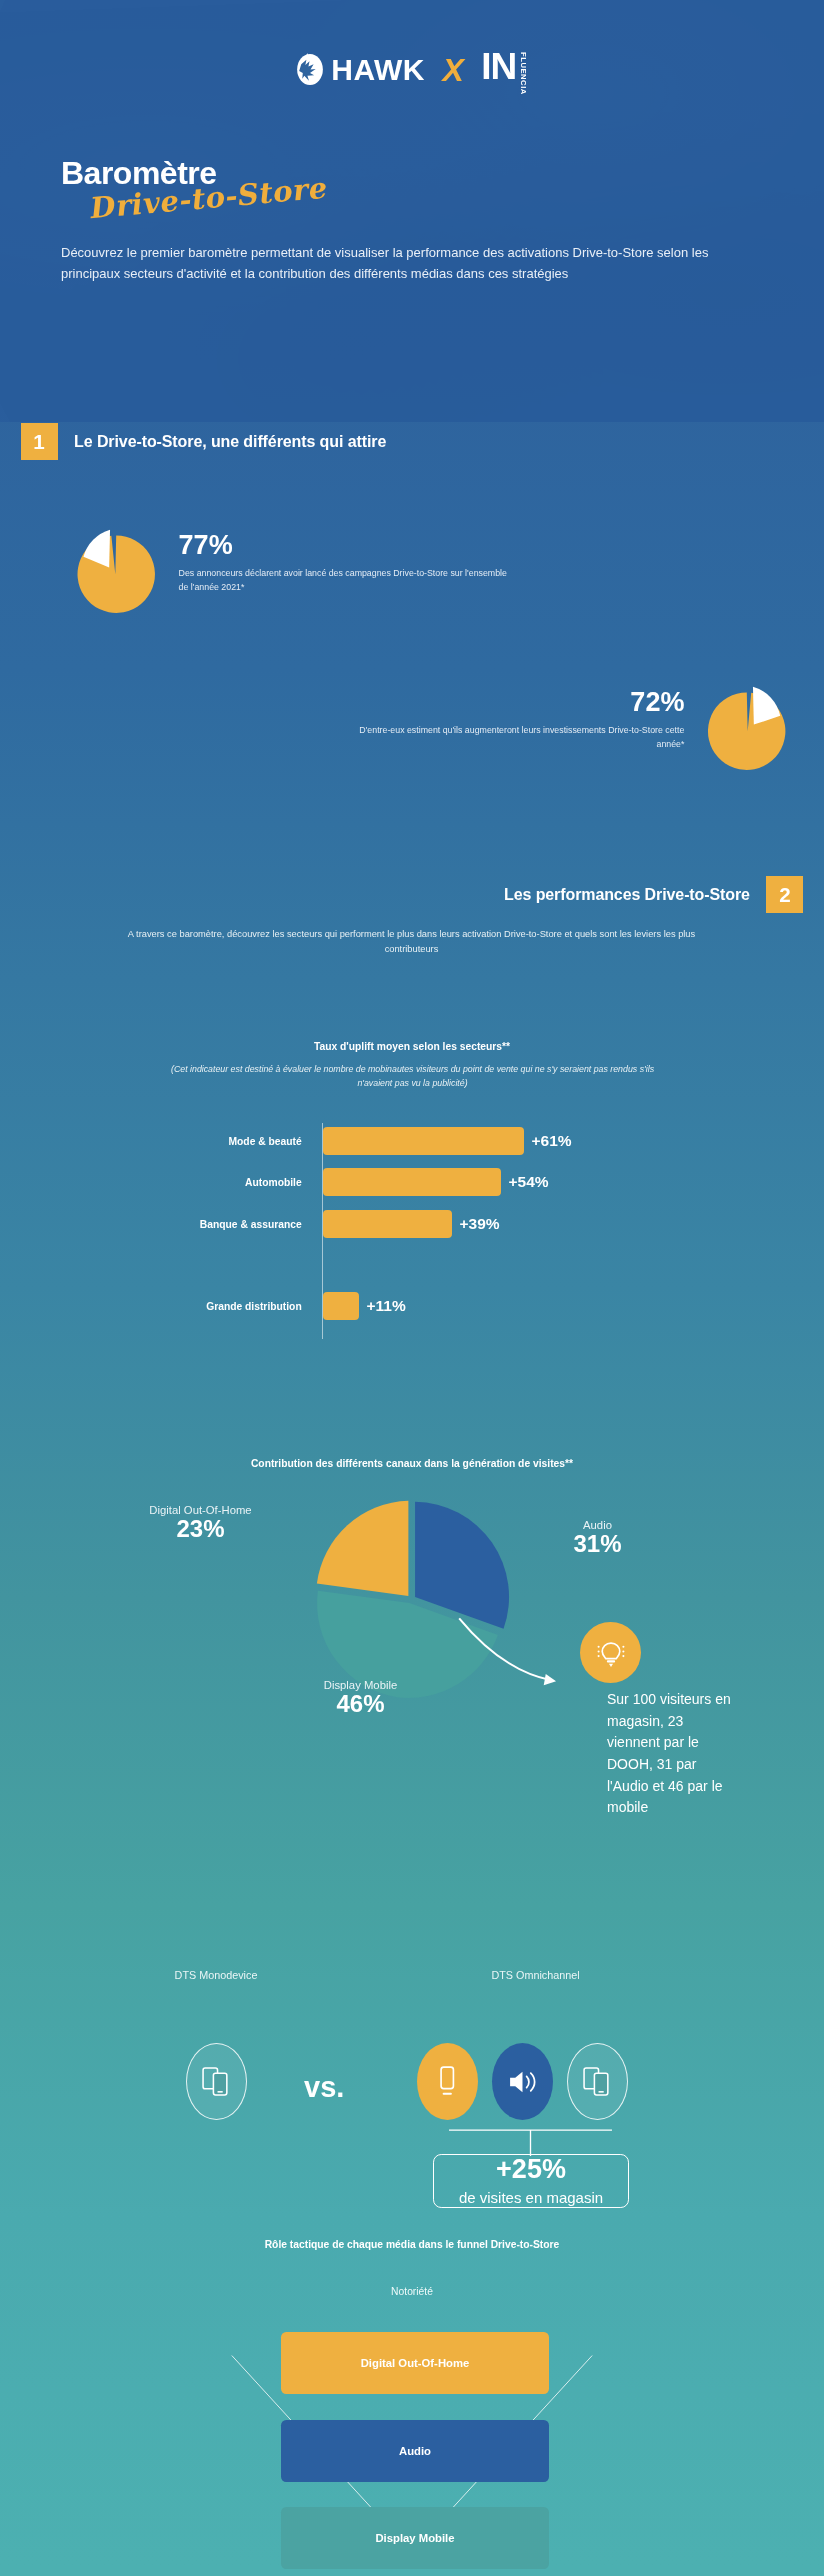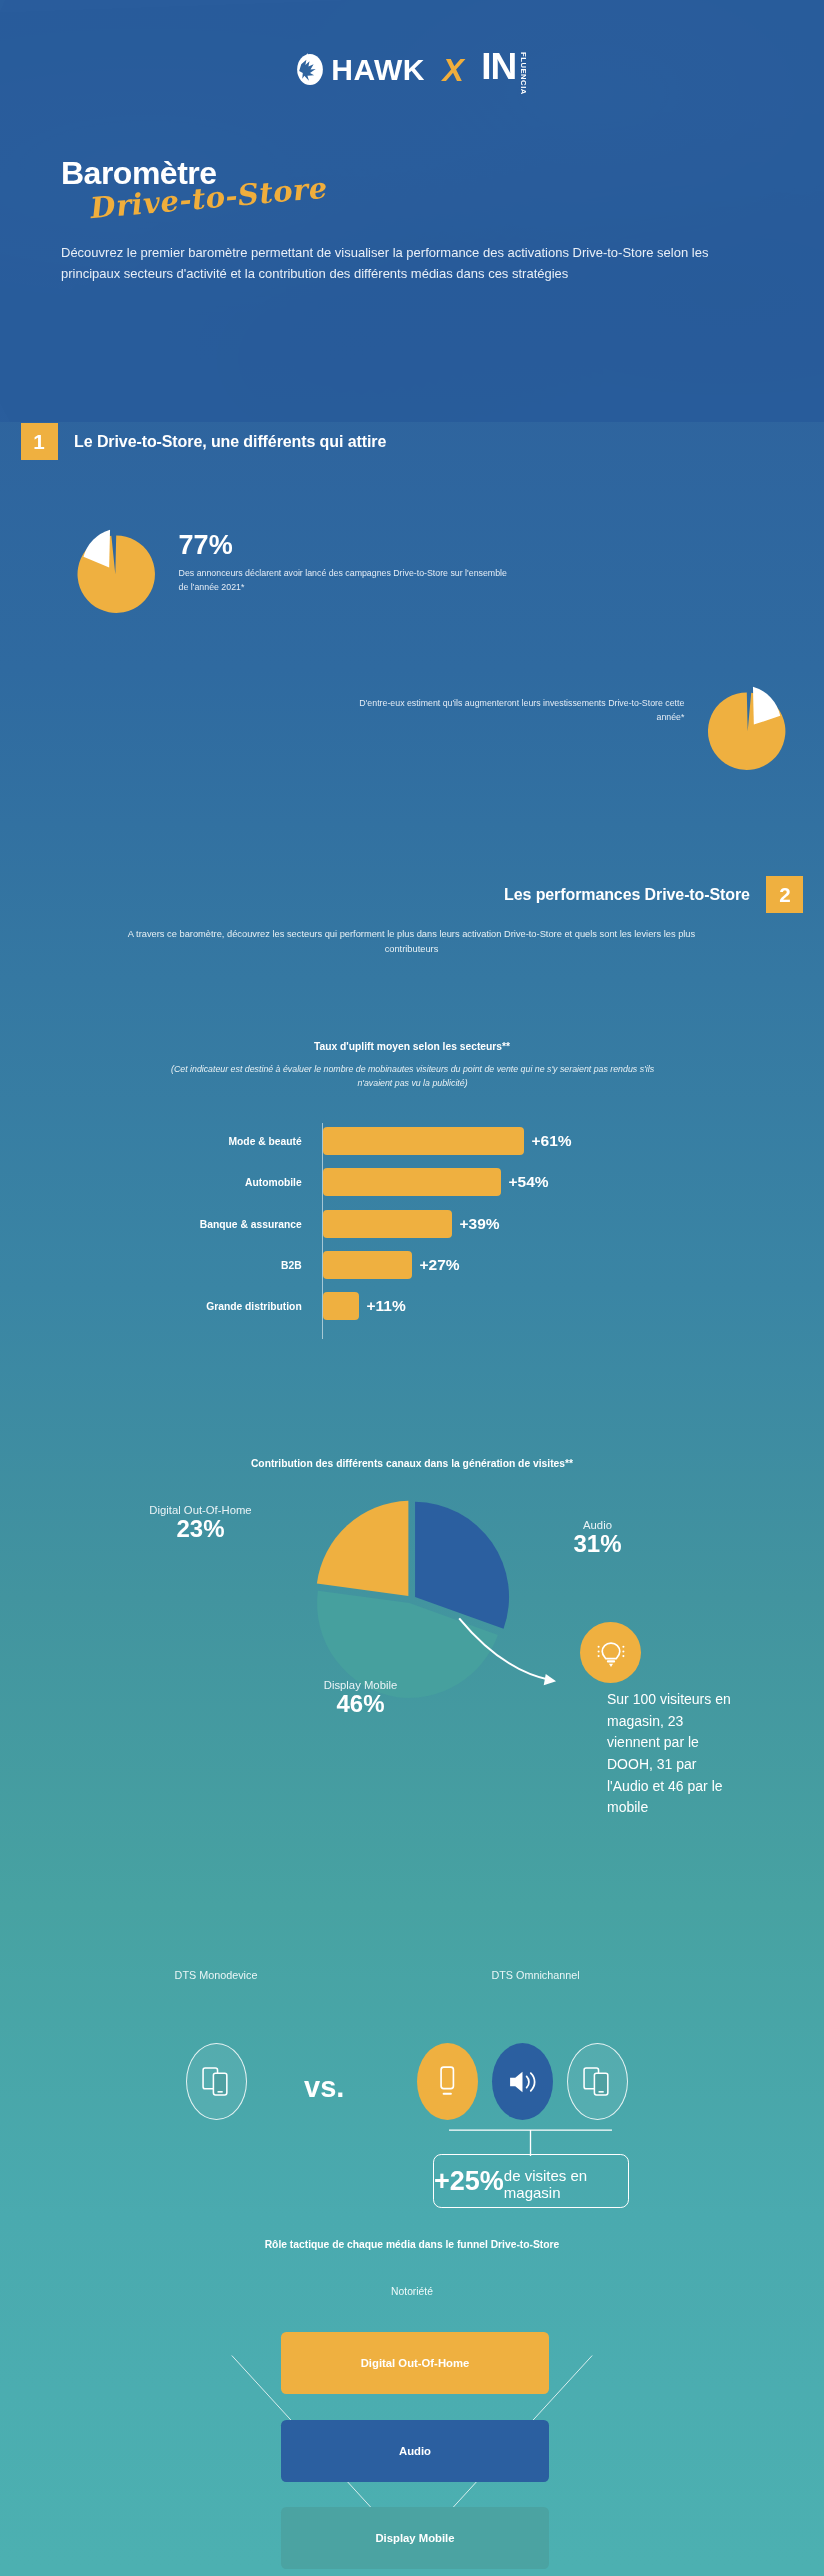--- a/index.html
+++ b/index.html
@@ -142,21 +142,21 @@
     font-size: 10.8px; font-weight: 300;
   }
   .dev-circle {
     position: absolute; width: 61px; height: 77px; border-radius: 50%;
     display: flex; align-items: center; justify-content: center;
   }
   .dev-outline { border: 1px solid rgba(255,255,255,.85); }
   .vs-text { position: absolute; color: #fff; font-size: 29px; font-weight: 700; }
   .uplift-box {
     position: absolute; border: 1.5px solid #fff; border-radius: 8.2px;
-    display: flex; flex-direction: row; align-items: center; justify-content: center;
+    display: flex; flex-direction: column; align-items: center; justify-content: center;
   }
   .uplift-val { color: #fff; font-size: 27px; font-weight: 800; line-height: 1; }
   .uplift-sub { color: #fff; font-size: 15px; font-weight: 300; margin-top: 5.2px; }
 
   
   #funnel { position: absolute; left: 0; top: 2277px; width: 824px; height: 304px; }
   .funnel-top-label, .funnel-bottom-label {
     position: absolute; left: 0; width: 824px; text-align: center;
     color: #eefafa; font-size: 10.3px; font-weight: 300;
   }
@@ -216,20 +216,21 @@
       <div style="padding-top:4.1px;">
         <div class="stat-pct">77%</div>
         <div class="stat-desc" style="margin-top:8.2px;max-width:330px;">Des annonceurs déclarent avoir lancé des campagnes Drive-to-Store sur l'ensemble de l'année 2021*</div>
       </div>
     </div>
   </div>
 
   <div class="statwrap" style="left:216px;top:685px;width:577px;">
     <div style="display:flex;align-items:flex-start;gap:20.6px;justify-content:flex-end;">
       <div style="padding-top:4.1px;text-align:right;">
+        <div class="stat-pct">72%</div>
         <div class="stat-desc" style="margin-top:8.2px;max-width:330px;">D'entre-eux estiment qu'ils augmenteront leurs investissements Drive-to-Store cette année*</div>
       </div>
       <div class="donut" style="width:88px;height:88px;flex:none;">
         <svg width="88" height="88" viewBox="0 0 100 100">
           <path d="M50 6 A44 44 0 1 0 55 6.3 L51 50 Z" transform="translate(-2.5,2.5)" fill="#efb040"></path>
           <path d="M52 4 A44 44 0 0 1 83 37 L53 47 Z" transform="translate(2.5,-2)" fill="#ffffff"></path>
         </svg>
       </div>
     </div>
   </div>
@@ -263,27 +264,20 @@
     </div>
 
     <div class="bar-row" style="top:87px;">
       <div class="bar-label">Banque &amp; assurance</div>
       <div class="bar-track">
         <div class="bar-fill" style="width:129px;"></div>
         <div class="bar-val">+39%</div>
       </div>
     </div>
 
-    <div class="bar-row" style="top:128px;">
-      <div class="bar-label">B2B</div>
-      <div class="bar-track">
-        <div class="bar-fill" style="width:89px;"></div>
-        <div class="bar-val">+27%</div>
-      </div>
-    </div>
 
     <div class="bar-row" style="top:169px;">
       <div class="bar-label">Grande distribution</div>
       <div class="bar-track">
         <div class="bar-fill" style="width:36px;"></div>
         <div class="bar-val">+11%</div>
       </div>
     </div>
   </div>
 

